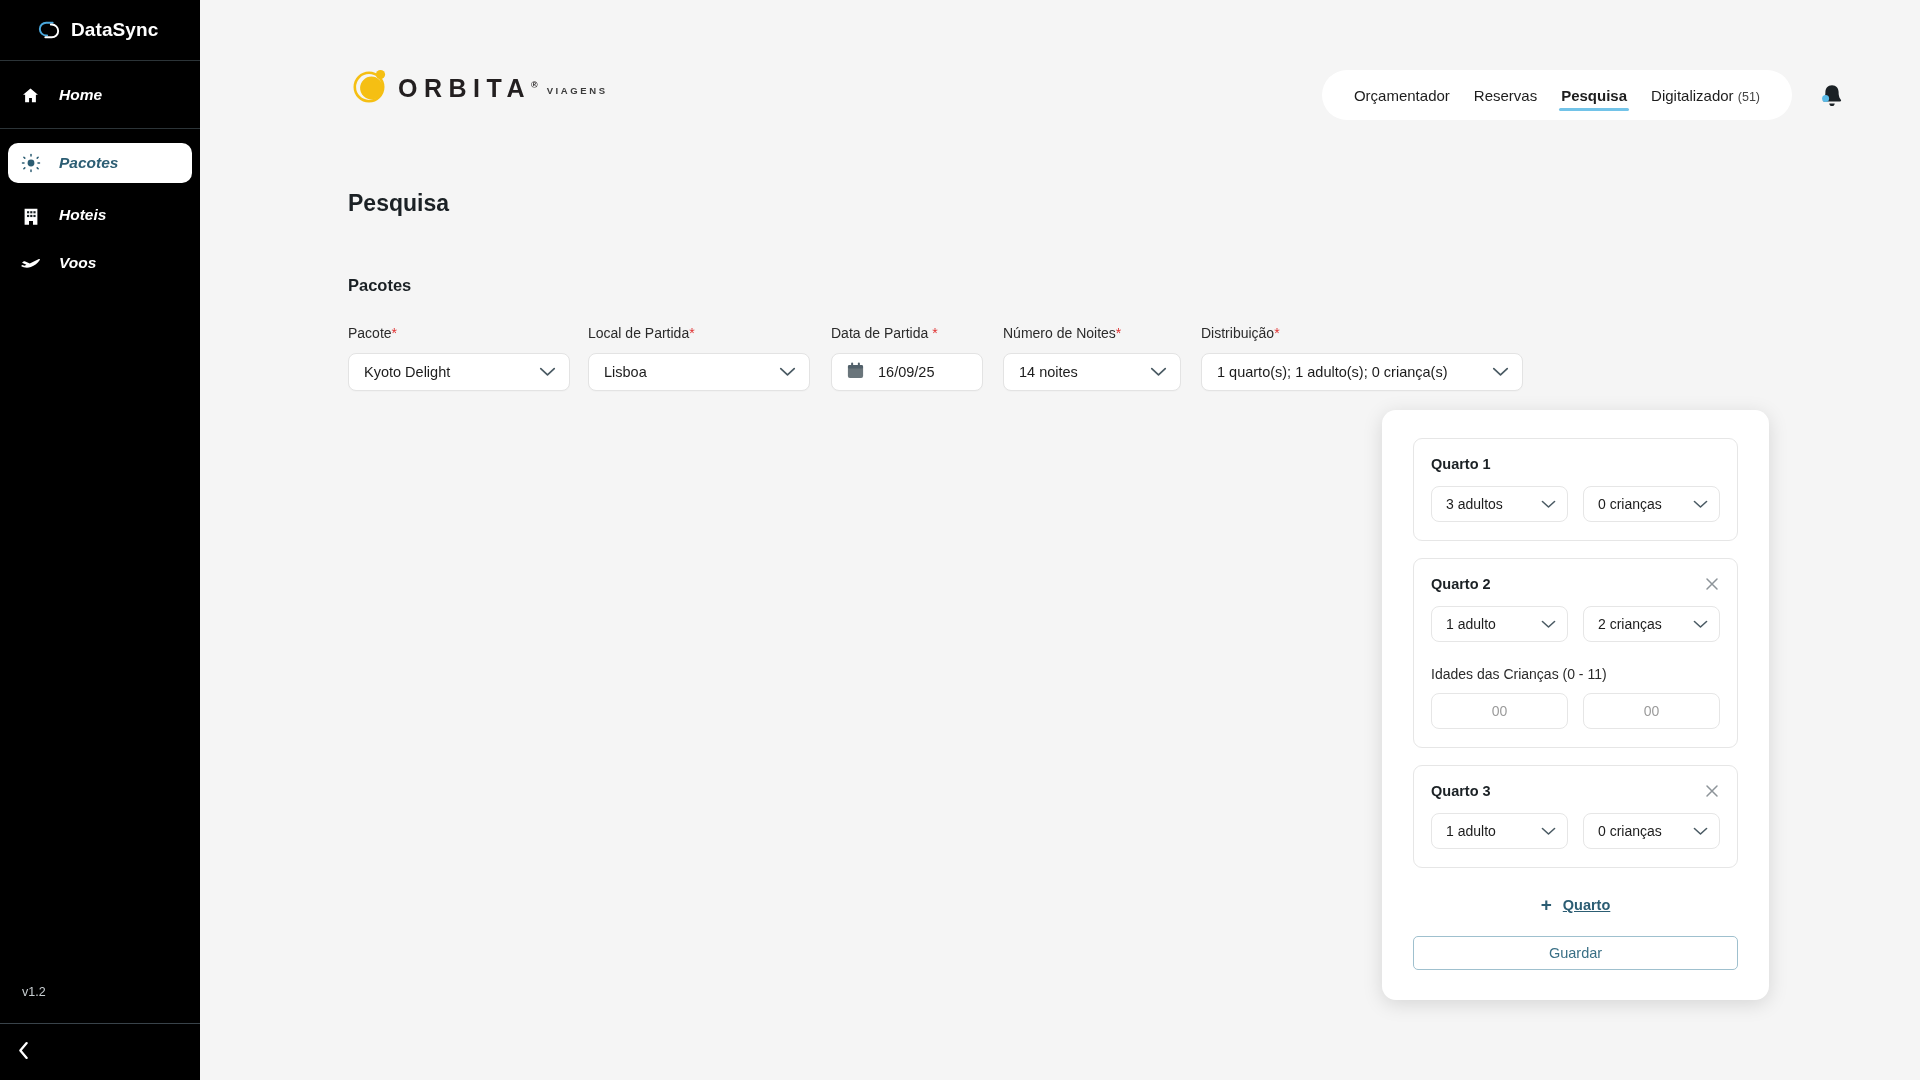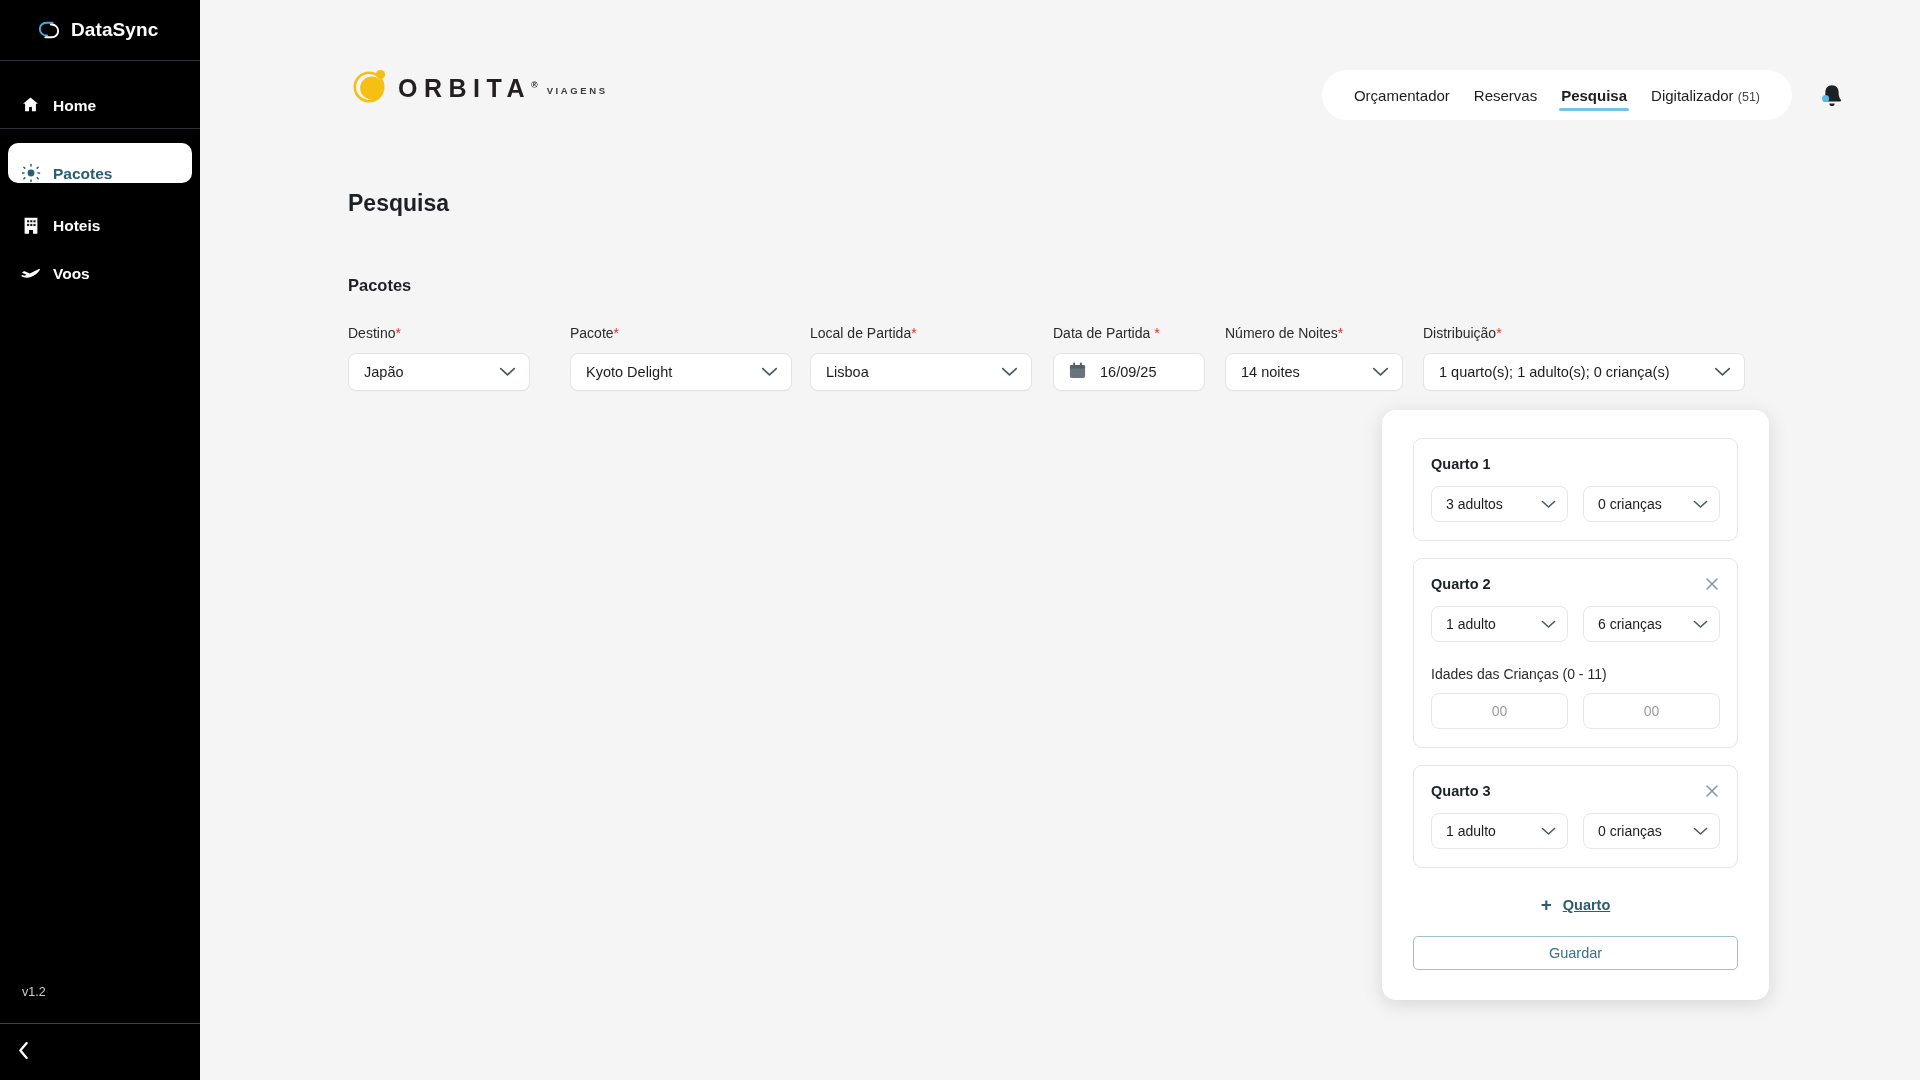--- a/index.html
+++ b/index.html
@@ -25,24 +25,25 @@
     padding-left: 38px;
     border-bottom: 1px solid #2c3438;
   }
   .brand-name { font-size: 19px; font-weight: bold; letter-spacing: .1px; }
   .logo-mark { width: 22px; height: 22px; display: block; }
 
   .sidebar-group { padding: 14px 0 13px 0; border-bottom: 1px solid #2c3438; }
   .sidebar-group.no-border { border-bottom: none; padding-top: 14px; }
 
   .nav-item {
-    display: flex; align-items: flex-end; gap: 12px;
+    display: flex; align-items: center; gap: 18px;
     height: 40px; margin: 0 8px; padding-left: 12px;
     border-radius: 10px; cursor: pointer;
     color: #ffffff;
+    font-style: italic;
   }
   .nav-item .ico { width: 21px; height: 21px; display: flex; align-items: center; justify-content: center; }
   .nav-item .ico svg { display: block; }
   .nav-label { font-size: 15.5px; font-weight: bold; }
   .nav-item.active { background: #ffffff; color: #2c5d73; }
 
   .sidebar-spacer { flex: 1 1 auto; }
   .sidebar-version {
     font-size: 12.5px; color: #c9cfd2;
     padding: 0 0 24px 22px;
@@ -286,31 +287,20 @@
           </svg>
         </span>
       </div>
     </div>
 
     <h1 class="page-title">Pesquisa</h1>
     <h2 class="section-title">Pacotes</h2>
 
     <div class="form-row">
 
-      <div class="field" style="width:182px;margin-right:40px;">
-        <div class="field-label"><span>Destino</span><span class="req">*</span></div>
-        <div class="control">
-          <span class="val">Japão</span>
-          <span class="chev">
-            <svg width="17" height="10" viewBox="0 0 18 11" fill="none" stroke="#4a5a63" stroke-width="1.9" stroke-linecap="round" stroke-linejoin="round">
-                <path d="M1.6 1.8 L9 8.6 L16.4 1.8"></path>
-              </svg>
-          </span>
-        </div>
-      </div>
 
       <div class="field" style="width:222px;margin-right:18px;">
         <div class="field-label"><span>Pacote</span><span class="req">*</span></div>
         <div class="control">
           <span class="val">Kyoto Delight</span>
           <span class="chev">
             <svg width="17" height="10" viewBox="0 0 18 11" fill="none" stroke="#4a5a63" stroke-width="1.9" stroke-linecap="round" stroke-linejoin="round">
                 <path d="M1.6 1.8 L9 8.6 L16.4 1.8"></path>
               </svg>
           </span>
@@ -407,21 +397,21 @@
         <div class="room-selects">
           <div class="mini-select">
             <span class="val">1 adulto</span>
             <span class="chev">
               <svg width="15" height="9" viewBox="0 0 18 11" fill="none" stroke="#4a5a63" stroke-width="1.9" stroke-linecap="round" stroke-linejoin="round">
                   <path d="M1.6 1.8 L9 8.6 L16.4 1.8"></path>
                 </svg>
             </span>
           </div>
           <div class="mini-select">
-            <span class="val">6 crianças</span>
+            <span class="val">2 crianças</span>
             <span class="chev">
               <svg width="15" height="9" viewBox="0 0 18 11" fill="none" stroke="#4a5a63" stroke-width="1.9" stroke-linecap="round" stroke-linejoin="round">
                   <path d="M1.6 1.8 L9 8.6 L16.4 1.8"></path>
                 </svg>
             </span>
           </div>
         </div>
         <div class="ages-label">Idades das Crianças (0 - 11)</div>
         <div class="ages-row">
           <div class="age-input">

